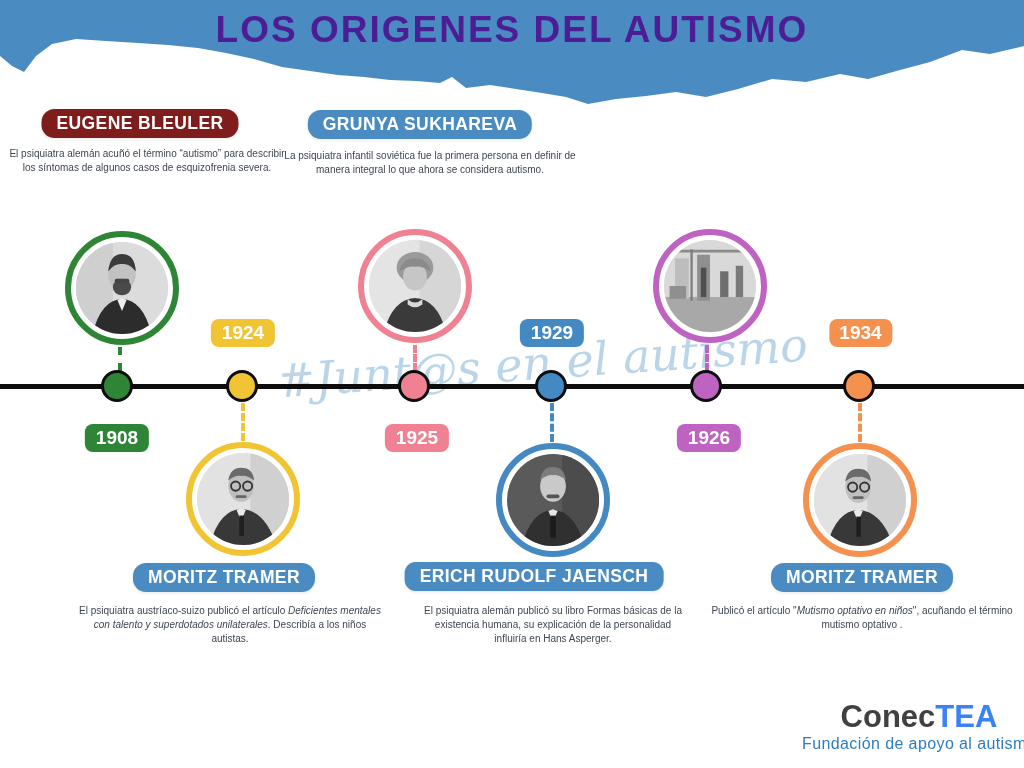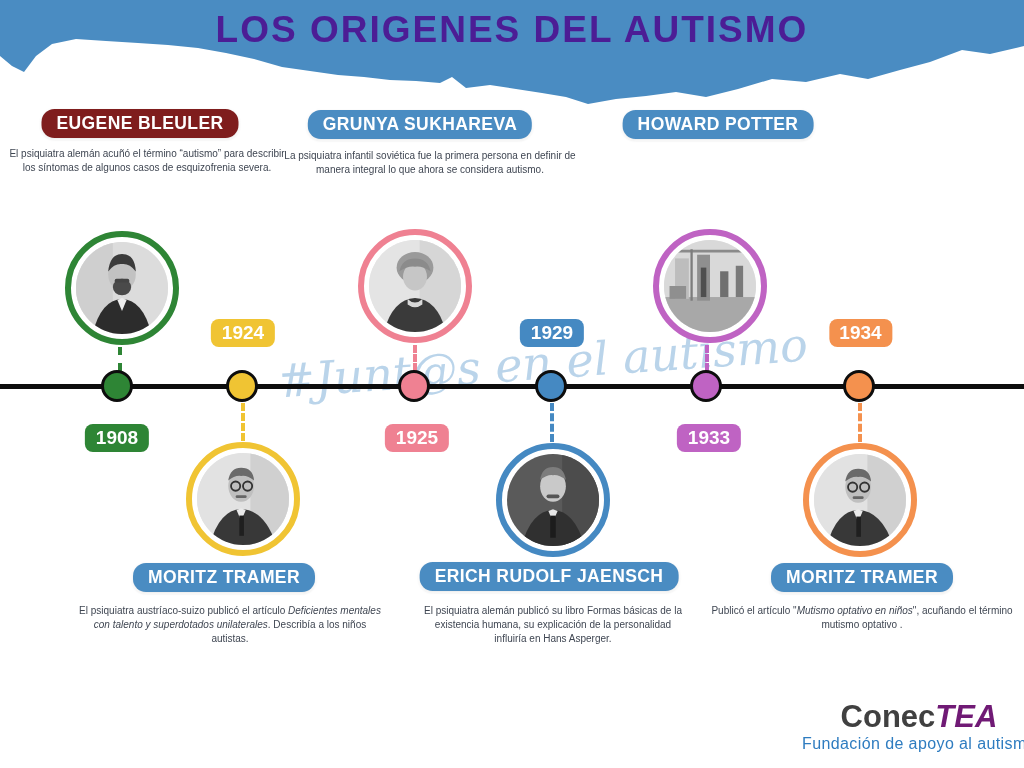--- a/index.html
+++ b/index.html
@@ -116,43 +116,42 @@
           <rect x="60" width="40" height="100" fill="#4c4c4c"></rect>
         <ellipse cx="50" cy="35" rx="14" ry="17" fill="#c9c9c9"></ellipse>
         <path d="M36,28 Q38,14 50,14 Q62,14 64,28 Q56,22 50,23 Q44,22 36,28 Z" fill="#7d7d7d"></path>
         <rect x="43" y="44" width="14" height="4" rx="2" fill="#555"></rect>
         <path d="M16,100 Q26,62 50,61 Q74,62 84,100 Z" fill="#303030"></path>
         <path d="M45,62 L50,74 L55,62 L50,60 Z" fill="#e6e6e6"></path>
         <rect x="47" y="67" width="6" height="24" fill="#1c1c1c"></rect>
       </svg>
     </div>
   </div>
-  <div class="badge" style="left: 549px; top: 562px; background-color: rgb(74, 140, 194);">ERICH RUDOLF JAENSCH</div>
+  <div class="badge" style="left: 534px; top: 562px; background-color: rgb(74, 140, 194); border-radius: 11px;">ERICH RUDOLF JAENSCH</div>
   <p class="desc" style="left:418px;top:604px;width:270px;"><span>El psiquiatra alemán publicó su libro </span><span style="">Formas básicas de la existencia humana</span><span>, su explicación de la personalidad influiría en Hans Asperger.</span></p>
 
-  <div class="badge" style="left: 718px; top: 110px; background-color: rgb(74, 140, 194);">HOWARD POTTER</div>
   <div class="photo" style="left: 653px; top: 229px; border-color: rgb(191, 99, 195);">
     <div class="photo-inner">
       <svg viewBox="0 0 100 100" preserveAspectRatio="none">
         <rect width="100" height="100" fill="#d9d9d9"></rect>
         <rect y="62" width="100" height="38" fill="#a8a8a8"></rect>
         <line x1="8" y1="12" x2="92" y2="12" stroke="#8a8a8a" stroke-width="3"></line>
         <line x1="30" y1="10" x2="30" y2="66" stroke="#7d7d7d" stroke-width="2.5"></line>
         <rect x="12" y="20" width="15" height="44" fill="#bdbdbd"></rect>
         <rect x="36" y="16" width="14" height="50" fill="#8f8f8f"></rect>
         <rect x="40" y="30" width="6" height="32" fill="#4f4f4f"></rect>
         <rect x="61" y="34" width="9" height="28" fill="#6f6f6f"></rect>
         <rect x="78" y="28" width="8" height="34" fill="#7a7a7a"></rect>
         <rect x="6" y="50" width="18" height="14" fill="#8f8f8f"></rect>
       </svg>
     </div>
   </div>
   <div class="connector" style="left: 705px; top: 345px; height: 26px; border-color: rgb(191, 99, 195);"></div>
   <div class="node" style="left: 690px; top: 370px; background-color: rgb(191, 99, 195);"></div>
-  <div class="chip" style="left: 709px; top: 424px; background-color: rgb(191, 99, 195);">1933</div>
+  <div class="chip" style="left: 709px; top: 424px; background-color: rgb(191, 99, 195);">1926</div>
 
   <div class="chip" style="left: 861px; top: 319px; background-color: rgb(244, 145, 78); padding-left: 10px;">1934</div>
   <div class="node" style="left: 843px; top: 370px; background-color: rgb(244, 145, 78);"></div>
   <div class="connector" style="left: 858px; top: 403px; height: 39px; border-color: rgb(244, 145, 78);"></div>
   <div class="photo" style="left: 803px; top: 443px; border-color: rgb(244, 145, 78);">
     <div class="photo-inner">
       <svg viewBox="0 0 100 100" preserveAspectRatio="none">
         <rect width="100" height="100" fill="#e2e2e2"></rect>
           <rect x="58" width="42" height="100" fill="#d0d0d0"></rect>
         <ellipse cx="48" cy="36" rx="14" ry="17" fill="#bfbfbf"></ellipse>
@@ -165,21 +164,21 @@
         <rect x="46" y="68" width="5" height="22" fill="#1f1f1f"></rect>
       </svg>
     </div>
   </div>
   <div class="badge" style="left: 862px; top: 563px; background-color: rgb(74, 140, 194);">MORITZ TRAMER</div>
   <p class="desc" style="left:695px;top:604px;width:334px;"><span>Publicó el artículo "</span><span style="font-style: italic;">Mutismo optativo en niños</span><span>", acuñando el término mutismo optativo .</span></p>
 
   <div class="logo">
     <div class="logo-textcol">
       <div class="brand">
-        <span style="color: #404040;">Conec</span><span style="color: #701a75; font-style: italic;">TEA</span>
+        <span style="color: #404040;">Conec</span><span style="color: #3b82f6;">TEA</span>
       </div>
       <div class="tagline" style="color: rgb(46, 124, 192);">Fundación de apoyo al autismo</div>
     </div>
     <svg class="puzzle" viewBox="0 0 64 66">
       <g style="fill: rgb(39, 121, 224);">
         <rect x="3" y="4" width="25" height="25" rx="3"></rect>
         <circle cx="30" cy="16" r="5"></circle>
           <circle cx="16" cy="31" r="5"></circle>
       </g>
       <rect x="35" y="6" width="22" height="22" rx="3" style="fill: rgb(122, 193, 67);"></rect>

